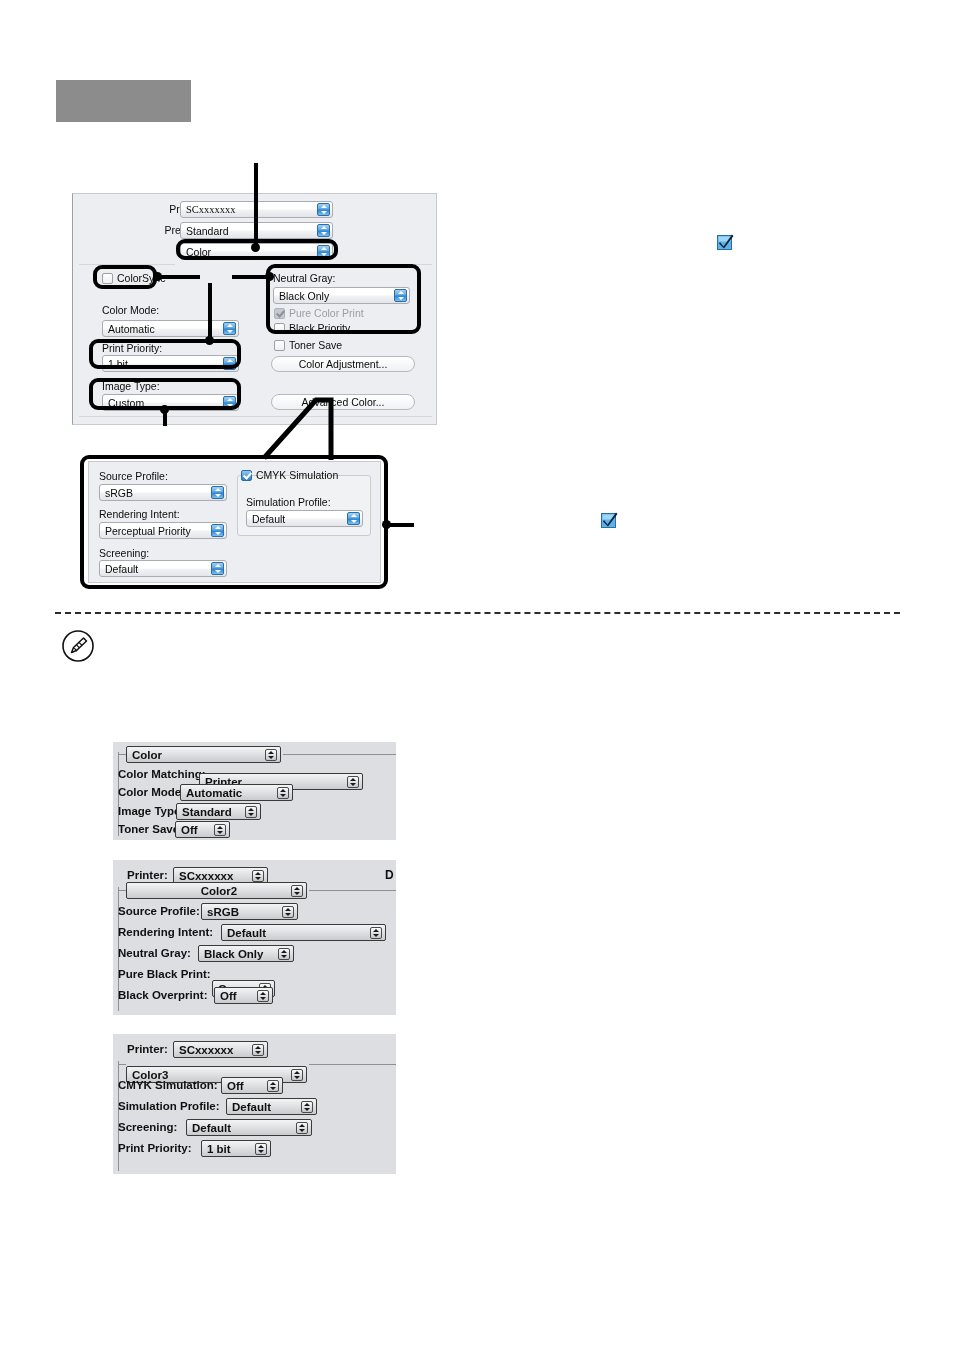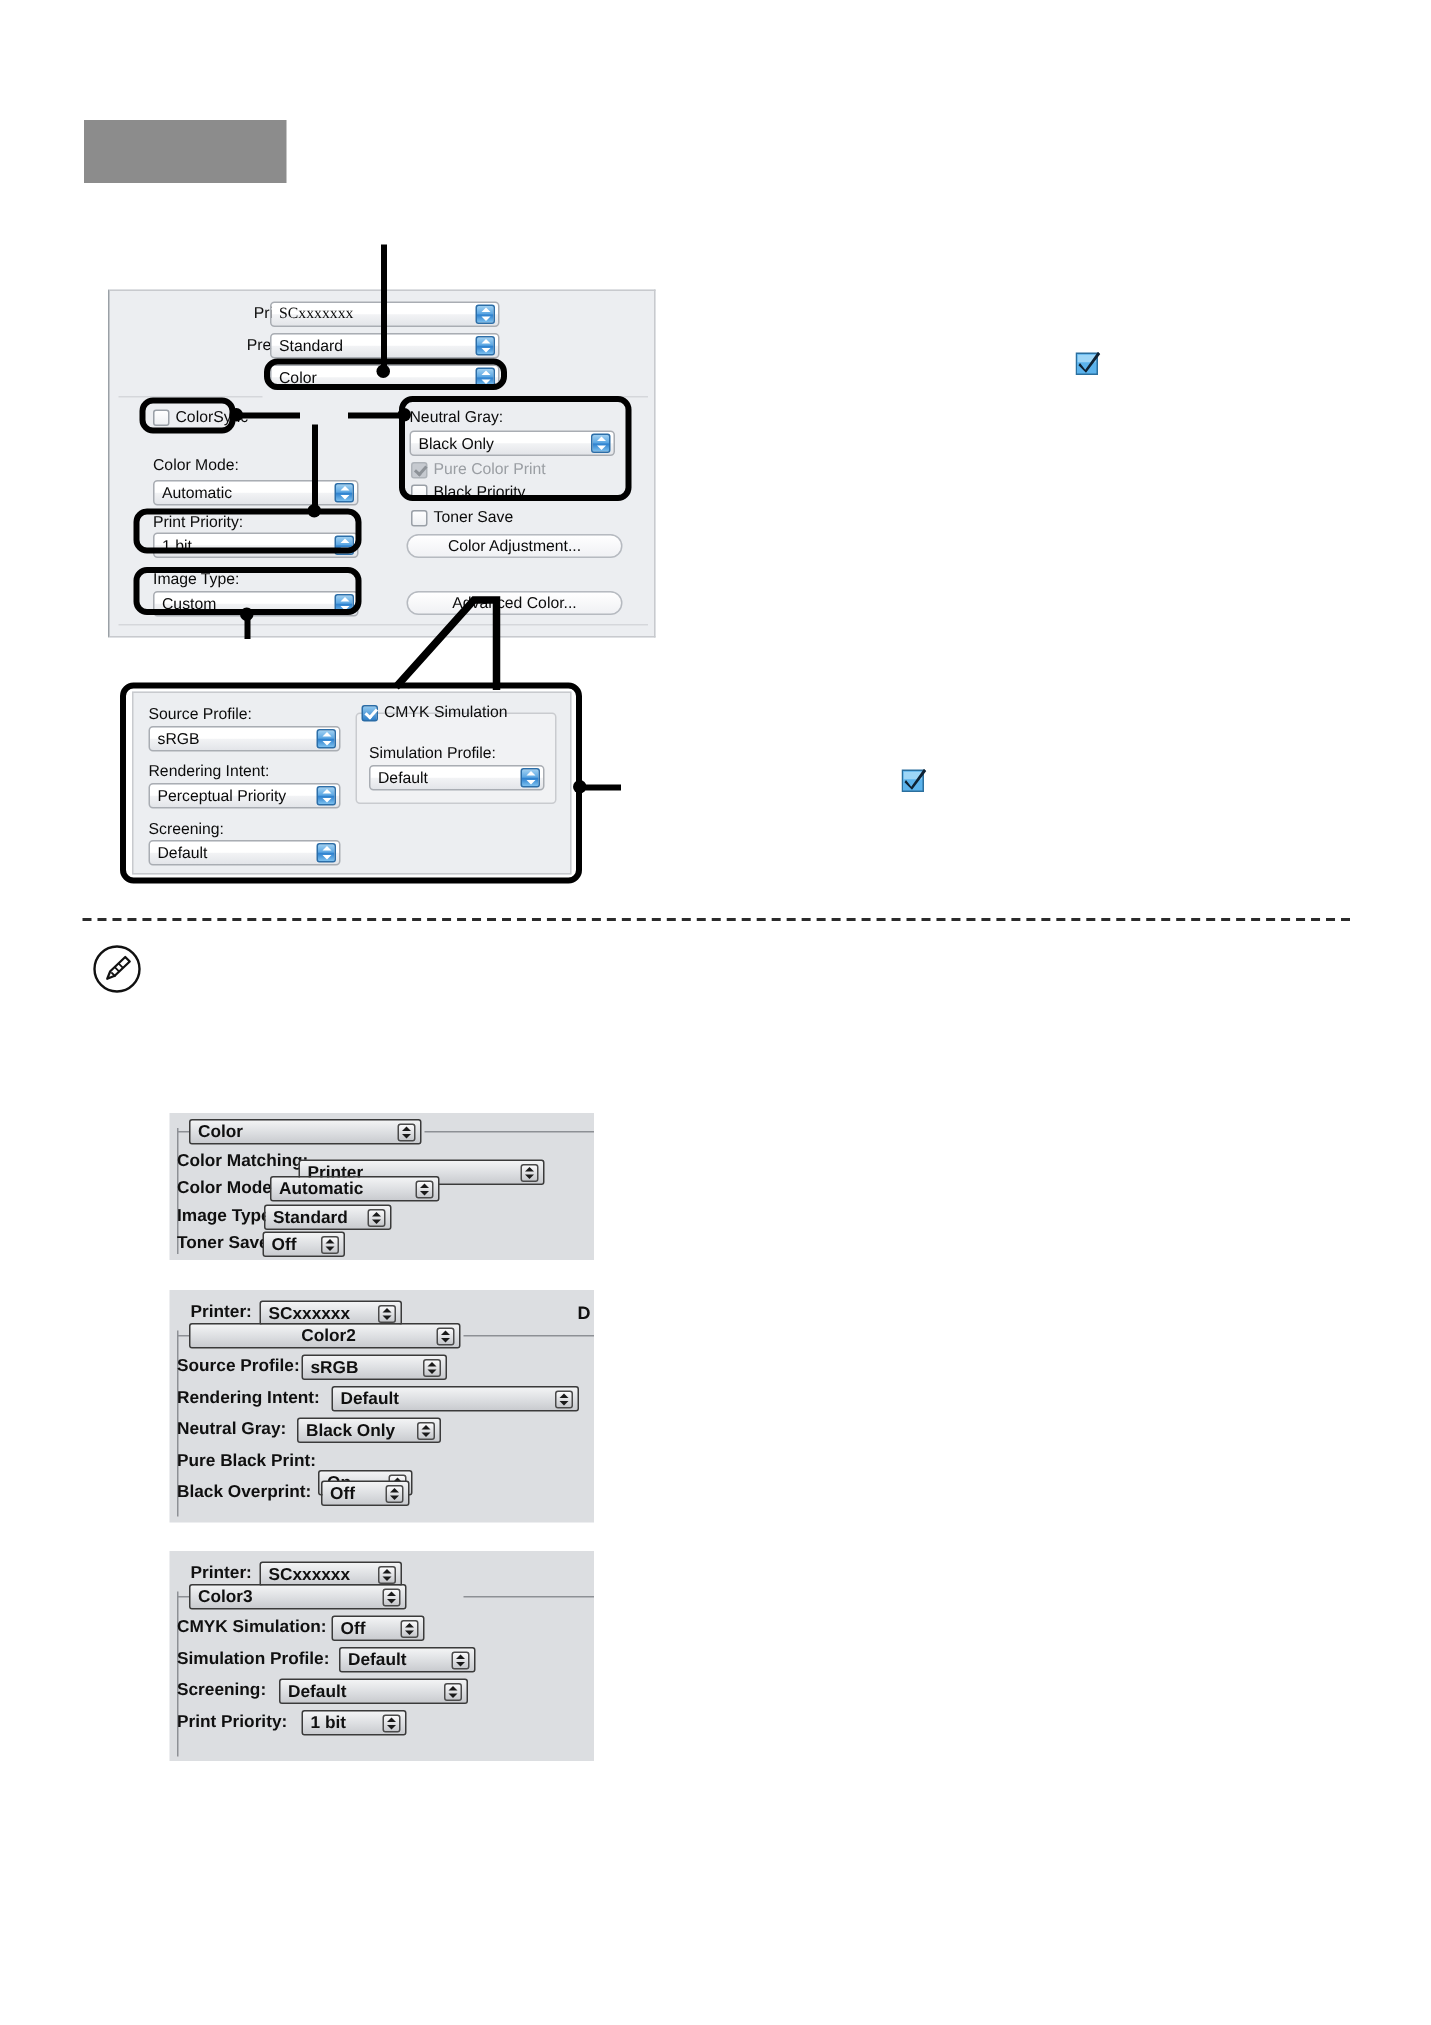--- a/index.html
+++ b/index.html
@@ -511,21 +511,21 @@
     <span class="clbl">Printer:</span>
   </div>
   <div class="cpopup" style="position:absolute; left:60px; top:7px; width:95px;">
     <span>SCxxxxxx</span>
     <span class="carr"></span>
   </div>
 
   <div class="gbracket" style="left:5px; top:27px; width:10px; height:110px; border-top:none;"></div>
   <div class="gline" style="left:5px; top:30px; width:8px;"></div>
 
-  <div class="cpopup" style="position:absolute; left:13px; top:22px; width:145px;">
+  <div class="cpopup" style="position:absolute; left:13px; top:32px; width:181px;">
     <span>Color3</span>
     <span class="carr"></span>
   </div>
   <div class="gline" style="left:196px; top:30px; width:87px;"></div>
 
   <div class="classic-row" style="left:5px; top:45px;">
     <span class="clbl">CMYK Simulation:</span>
   </div>
   <div class="cpopup" style="position:absolute; left:108px; top:43px; width:62px;">
     <span>Off</span>

